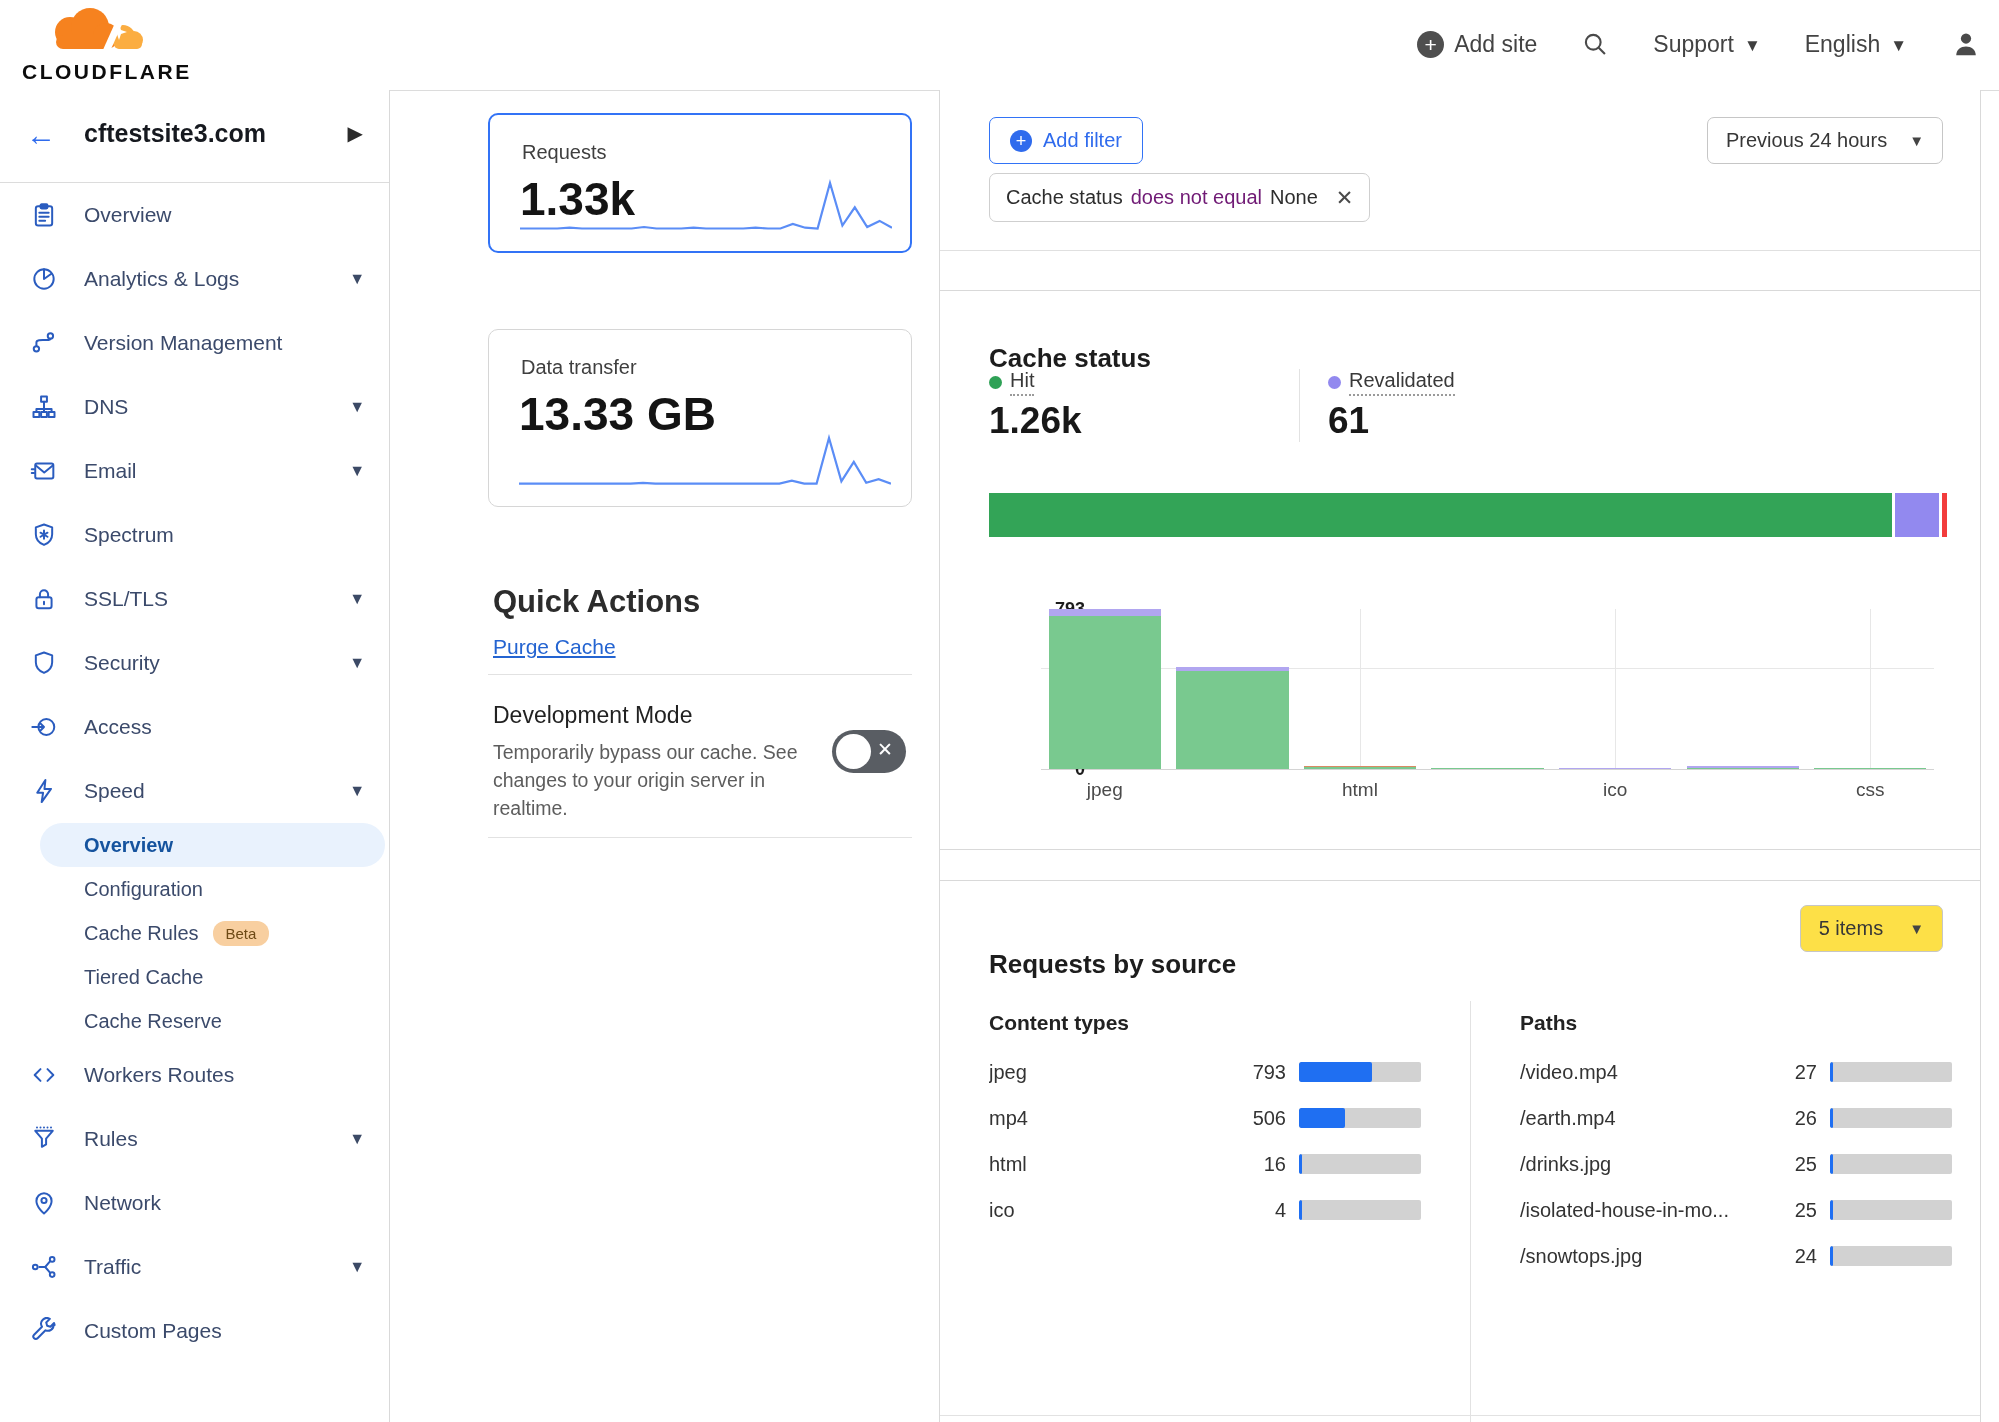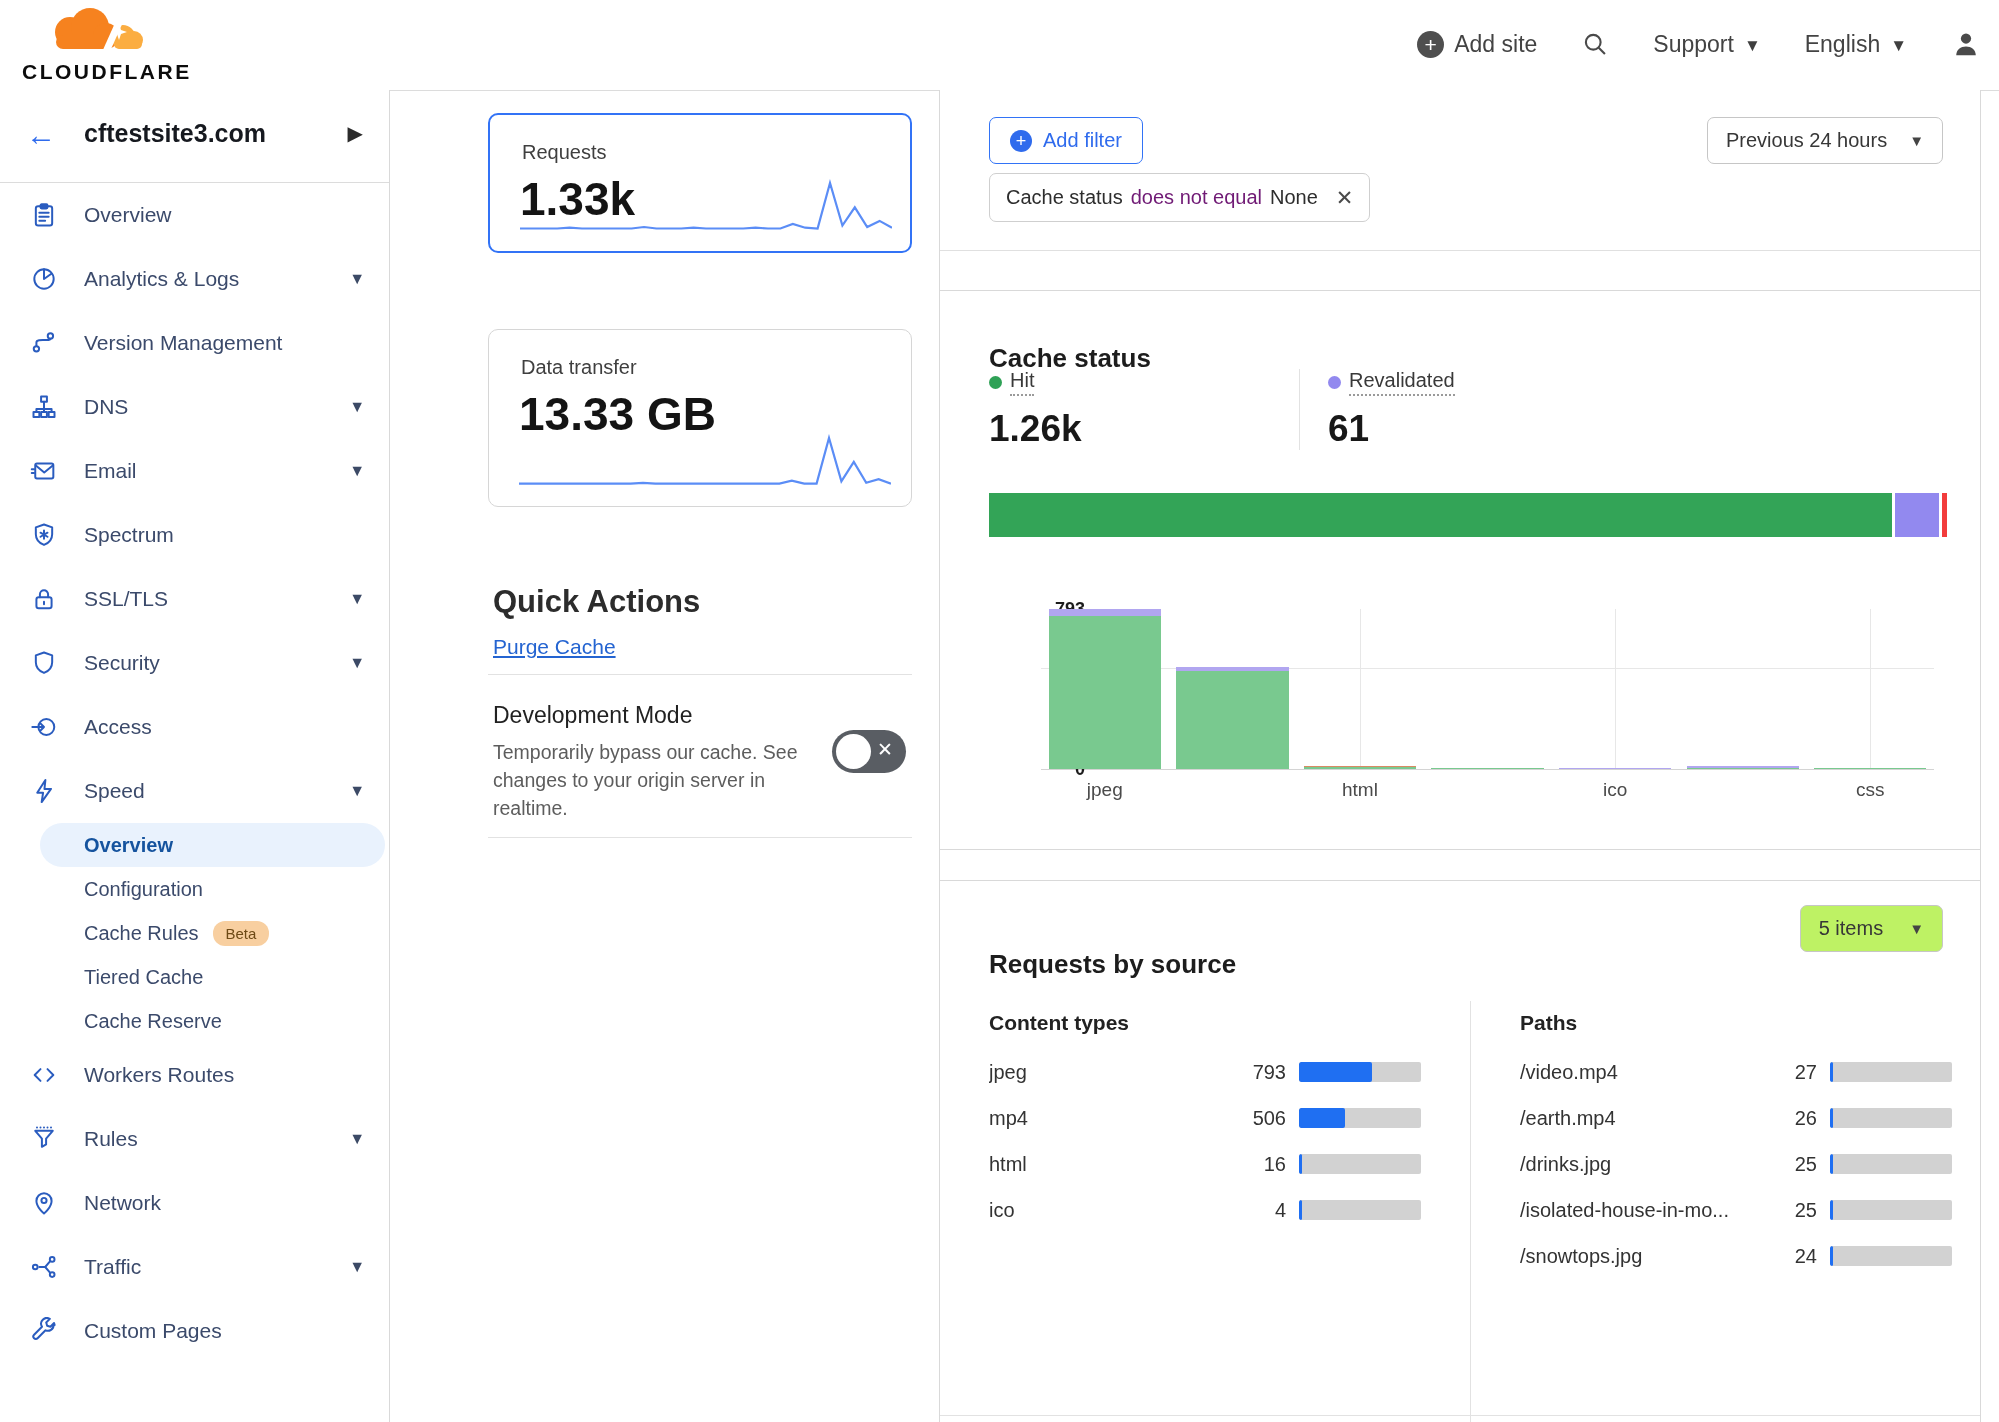--- a/index.html
+++ b/index.html
@@ -64,36 +64,36 @@
   .btn-time{position:absolute;right:37px;top:27px;height:47px;display:inline-flex;align-items:center;gap:22px;padding:0 18px;border:1px solid #c6c6c6;border-radius:7px;font-size:20px;color:#373737;background:#fff;cursor:pointer;}
   .caret-down{font-size:15px;color:#444;}
   .cache-section{position:absolute;left:0;right:0;top:200px;height:558px;border-top:1px solid #d9d9d9;border-bottom:1px solid #d9d9d9;}
   .cs-title{position:absolute;left:49px;top:26px;font-size:26px;font-weight:bold;color:#1d1d1d;}
   .stats-row{position:absolute;left:49px;top:78px;right:33px;display:flex;}
   .stat{width:310px;box-sizing:border-box;}
   .stat + .stat{border-left:1px solid #e2e2e2;padding-left:28px;width:334px;}
   .stat-top{display:flex;align-items:center;gap:8px;}
   .dot{width:13px;height:13px;border-radius:50%;}
   .stat-label{font-size:20px;color:#393939;border-bottom:2px dotted #9a9a9a;padding-bottom:2px;}
-  .stat-value{font-size:37px;font-weight:bold;color:#181818;margin-top:12px;}
+  .stat-value{font-size:37px;font-weight:bold;color:#181818;margin-top:4px;}
   .stacked-bar{position:absolute;left:49px;right:33px;top:202px;height:44px;display:flex;gap:3px;}
   .seg{height:100%;}
   .chart-area{position:absolute;left:49px;right:29px;top:310px;height:210px;}
   .plot{position:absolute;left:52px;right:17px;top:8px;height:160px;border-bottom:1px solid #d4d4d4;display:flex;}
   .slot{flex:1;position:relative;display:flex;align-items:flex-end;justify-content:center;}
   .cbar{width:88%;display:flex;flex-direction:column;justify-content:flex-end;}
   .grid-v{position:absolute;top:0;bottom:0;width:1px;background:#e7e7e7;}
   .grid-h{position:absolute;left:0;right:0;height:1px;background:#e7e7e7;}
   .ylab{position:absolute;right:calc(100% - 44px);text-align:right;width:44px;font-size:18px;}
   .ylab.major{color:#1c1c1c;font-weight:bold;} .ylab.minor{color:#6e6e6e;}
   .xlabels{position:absolute;left:52px;right:17px;top:178px;display:flex;}
   .xlab{flex:1;text-align:center;font-size:19px;color:#4a4a4a;}
   .rbs-section{position:absolute;left:0;right:0;top:790px;height:610px;border-top:1px solid #d9d9d9;}
   .rbs-title{position:absolute;left:49px;top:42px;font-size:26px;font-weight:bold;color:#1d1d1d;}
-  .items-select{position:absolute;right:37px;top:24px;height:47px;display:inline-flex;align-items:center;gap:26px;padding:0 18px;border:1px solid #c6c6c6;border-radius:7px;font-size:20px;color:#373737;background:#bef264;cursor:pointer;}
+  .items-select{position:absolute;right:37px;top:24px;height:47px;display:inline-flex;align-items:center;gap:26px;padding:0 18px;border:1px solid #c6c6c6;border-radius:7px;font-size:20px;color:#373737;background:#fde047;cursor:pointer;}
   .col-divider{position:absolute;left:530px;top:120px;bottom:0;width:1px;background:#e2e2e2;}
   .hr2{position:absolute;left:0;right:0;top:534px;height:1px;background:#e2e2e2;}
   .col{position:absolute;width:432px;}
   .col-a{left:49px;top:130px;} .col-b{left:580px;top:130px;}
   .col-title{font-size:21px;font-weight:bold;color:#222;margin-bottom:14px;}
   .srow{display:flex;align-items:center;height:46px;}
   .sl{flex:1;font-size:20px;color:#333;white-space:nowrap;overflow:hidden;}
   .sv{width:64px;text-align:right;font-size:20px;color:#333;margin-right:13px;}
   .track{width:122px;height:20px;background:#d2d2d2;border-radius:2px;overflow:hidden;display:inline-block;}
   .fill{display:block;height:100%;background:#1f6ff2;border-radius:2px;min-width:3px;}

